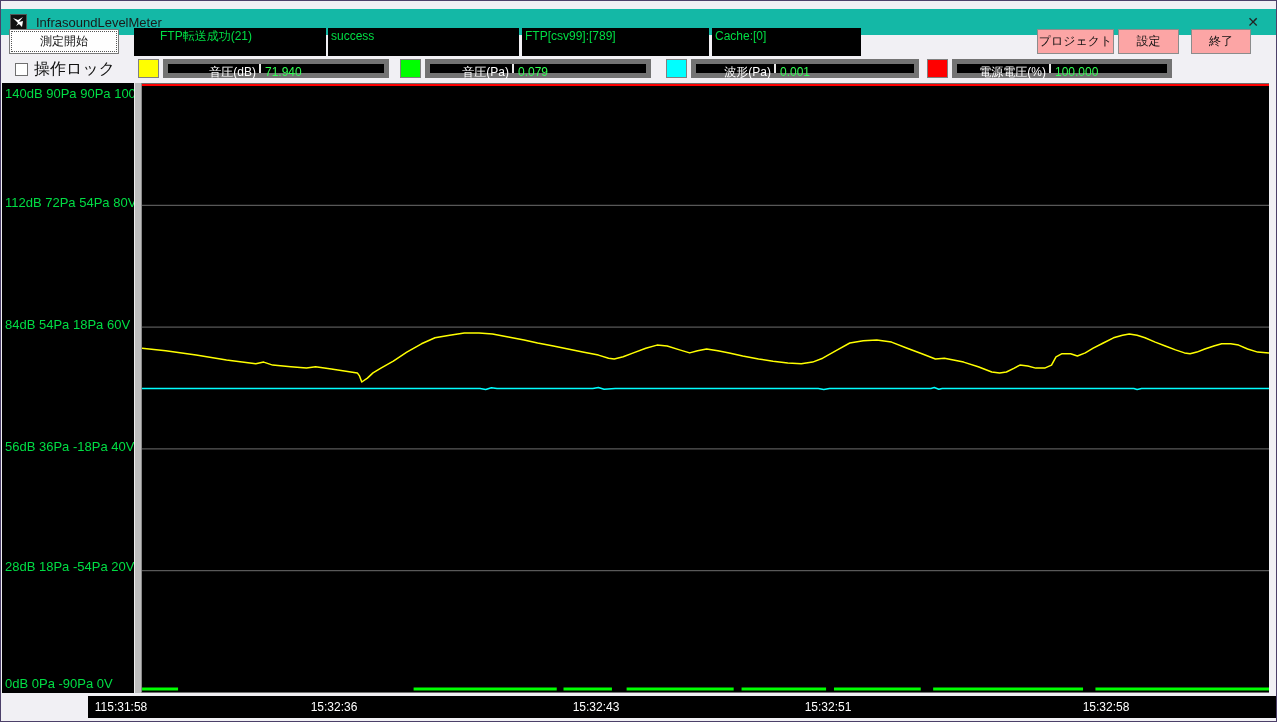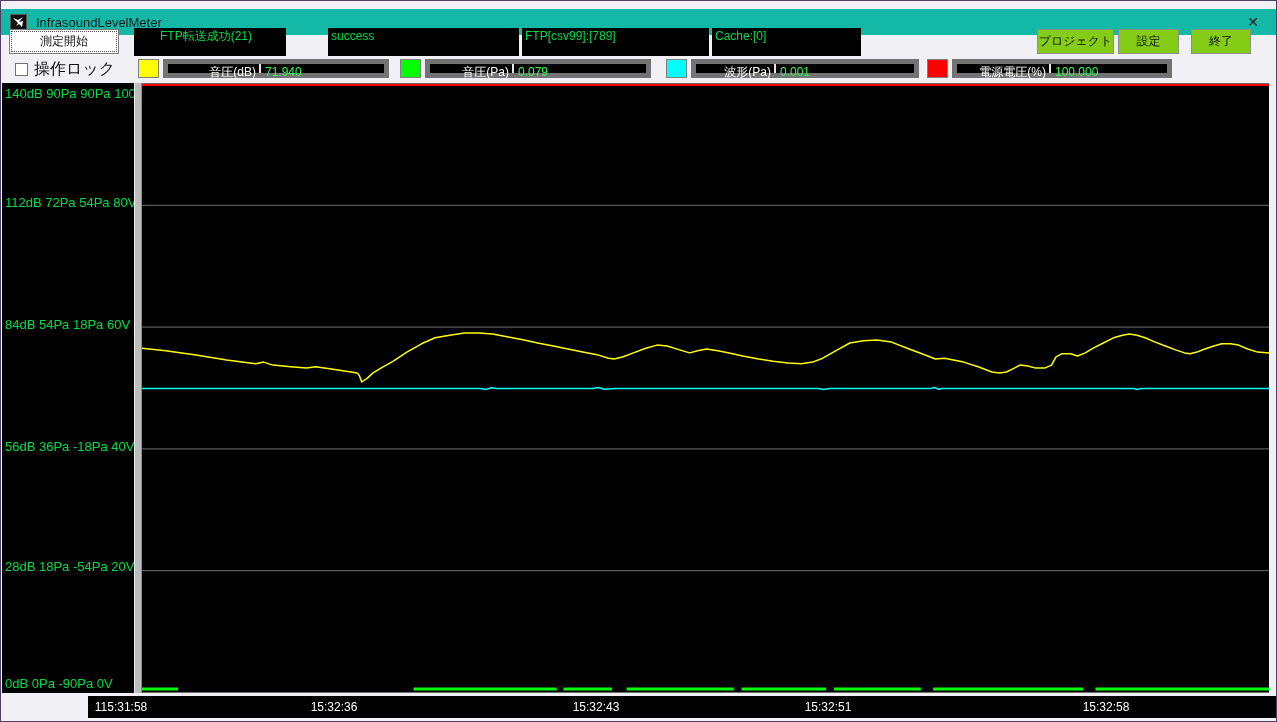--- a/index.html
+++ b/index.html
@@ -2,21 +2,21 @@
 <html><head>
 <meta charset="utf-8">
 <style>
   html,body{margin:0;padding:0;background:#2a2a2a;}
   *{box-sizing:border-box;font-family:"Liberation Sans",sans-serif;}
   .window{position:relative;width:1277px;height:722px;background:#f1f0f4;border:1px solid #4c4069;overflow:hidden;}
   .titlebar{position:absolute;left:0;top:8px;width:100%;height:26px;background:#14b8a6;display:flex;align-items:center;}
   .app-icon{width:17px;height:17px;margin-left:9px;flex:0 0 auto;}
   .title-text{margin-left:9px;font-size:13px;color:#1a1a1a;}
   .close-btn{position:absolute;right:0;top:0;width:46px;height:25px;display:flex;align-items:center;justify-content:center;font-size:14px;color:#222;cursor:default;}
-  .btn{position:absolute;background:#84cc16;border:1px solid #8c8c8c;font-size:12px;color:#111;text-align:center;padding:0;}
+  .btn{position:absolute;background:#fca5a5;border:1px solid #8c8c8c;font-size:12px;color:#111;text-align:center;padding:0;}
   .btn-start{left:8px;top:28px;width:110px;height:25px;background:#fefefe;border:1px solid #7a7a7a;}
   .btn-start .focusring{display:block;margin:2px;height:calc(100% - 4px);outline:1px dotted #555;line-height:18px;font-size:12px;}
   .statusbox{position:absolute;top:27px;height:28px;background:#000;color:#00dd44;font-size:12px;padding:1px 3px;white-space:pre;overflow:hidden;line-height:14px;}
   .tbtn{top:28px;height:25px;line-height:23px;}
   .lockrow{position:absolute;left:14px;top:60px;height:16px;display:flex;align-items:center;}
   .cbx{width:13px;height:13px;background:#fff;border:1px solid #707070;display:inline-block;}
   .cbx-label{font-size:16px;color:#111;margin-left:6px;}
   .swatch{position:absolute;top:58px;width:21px;height:19px;border:1px solid #808080;}
   .readout{position:absolute;top:58px;height:19px;background:#000;border:5px solid #737373;display:flex;}
   .ro-label{color:#fff;font-size:12px;text-align:right;line-height:17px;border-right:2px solid #e8e8e8;padding-right:3px;}
@@ -40,21 +40,21 @@
       <path d="M3 4 L8 9 L6 12 L9 10 L12 13 L13 7 L9 8 L13 3 L8 6 Z" fill="#fff"></path>
     </svg>
     <span class="title-text">InfrasoundLevelMeter</span>
     <span class="close-btn">✕</span>
   </div>
 
   <button class="btn btn-start">
     <span class="focusring">測定開始</span>
   </button>
 
-  <div class="statusbox" style="left:133px;width:152px;padding-left:26px;">FTP転送成功(21)</div>
+  <div class="statusbox" style="left:133px;width:192px;padding-left:26px;">FTP転送成功(21)</div>
   <div class="statusbox" style="left:327px;width:191px;">success</div>
   <div class="statusbox" style="left:521px;width:187px;">FTP[csv99]:[789]</div>
   <div class="statusbox" style="left:711px;width:149px;">Cache:[0]</div>
 
   <button class="btn tbtn" style="left:1036px;width:77px;">プロジェクト</button>
   <button class="btn tbtn" style="left:1117px;width:61px;">設定</button>
   <button class="btn tbtn" style="left:1190px;width:60px;">終了</button>
 
   <div class="lockrow">
     <span class="cbx"></span>

